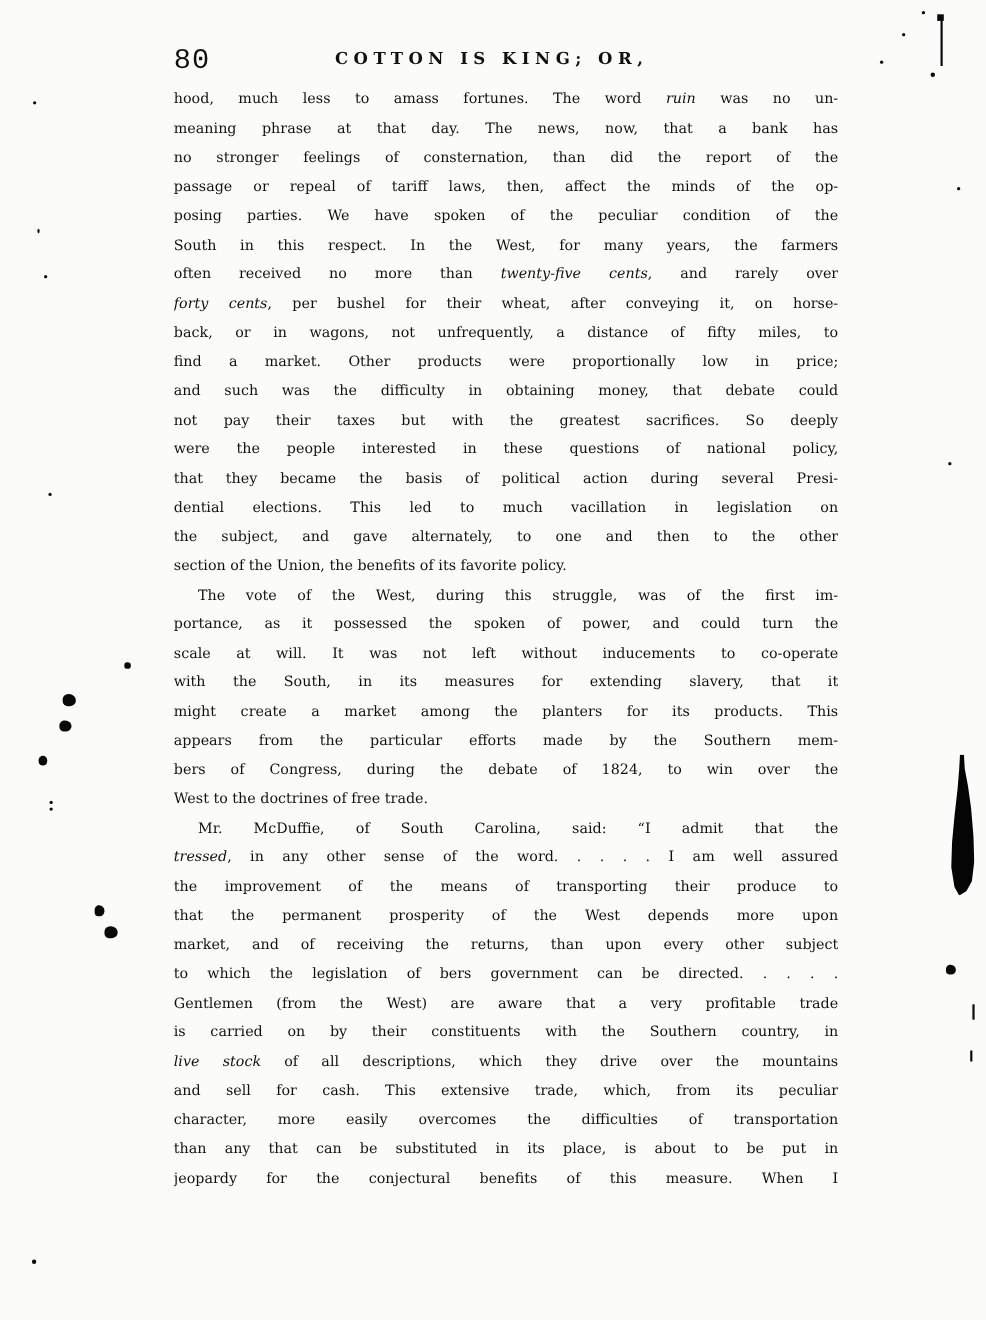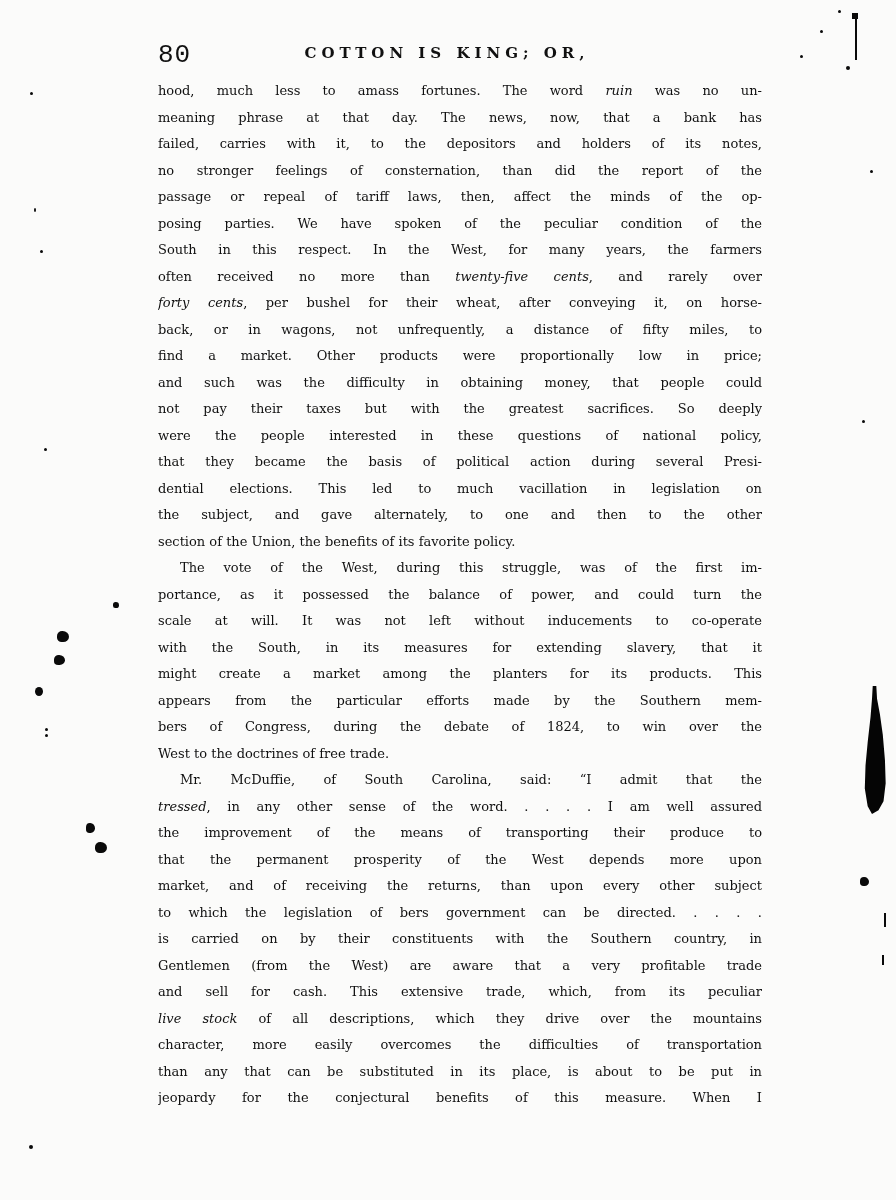--- a/index.html
+++ b/index.html
@@ -82,54 +82,53 @@
 <div class="page">
 
   <div class="text-block">
     <div class="header-row">
       <span class="page-number">80</span>
       <div class="header-title">COTTON IS KING; OR,</div>
     </div>
     <div class="body-text">
         <div class="line"><span>hood, much less to amass fortunes.  The word </span><span class="it">ruin</span><span> was no un-</span></div>
         <div class="line"><span>meaning phrase at that day.  The news, now, that a bank has</span></div>
-        <div class="line"><span>failed, carries with it, to the depositors and holders of its notes,</span></div>
         <div class="line"><span>no stronger feelings of consternation, than did the report of the</span></div>
         <div class="line"><span>passage or repeal of tariff laws, then, affect the minds of the op-</span></div>
         <div class="line"><span>posing parties.  We have spoken of the peculiar condition of the</span></div>
         <div class="line"><span>South in this respect.  In the West, for many years, the farmers</span></div>
         <div class="line"><span>often received no more than </span><span class="it">twenty-five cents</span><span>, and rarely over</span></div>
         <div class="line"><span class="it">forty cents</span><span>, per bushel for their wheat, after conveying it, on horse-</span></div>
         <div class="line"><span>back, or in wagons, not unfrequently, a distance of fifty miles, to</span></div>
         <div class="line"><span>find a market.  Other products were proportionally low in price;</span></div>
-        <div class="line"><span>and such was the difficulty in obtaining money, that people could</span></div>
+        <div class="line"><span>and such was the difficulty in obtaining money, that debate could</span></div>
         <div class="line"><span>not pay their taxes but with the greatest sacrifices.  So deeply</span></div>
         <div class="line"><span>were the people interested in these questions of national policy,</span></div>
         <div class="line"><span>that they became the basis of political action during several Presi-</span></div>
         <div class="line"><span>dential elections.  This led to much vacillation in legislation on</span></div>
         <div class="line"><span>the subject, and gave alternately, to one and then to the other</span></div>
         <div class="line last"><span>section of the Union, the benefits of its favorite policy.</span></div>
         <div class="line indent"><span>The vote of the West, during this struggle, was of the first im-</span></div>
-        <div class="line"><span>portance, as it possessed the balance of power, and could turn the</span></div>
+        <div class="line"><span>portance, as it possessed the spoken of power, and could turn the</span></div>
         <div class="line"><span>scale at will.  It was not left without inducements to co-operate</span></div>
         <div class="line"><span>with the South, in its measures for extending slavery, that it</span></div>
         <div class="line"><span>might create a market among the planters for its products.  This</span></div>
         <div class="line"><span>appears from the particular efforts made by the Southern mem-</span></div>
         <div class="line"><span>bers of Congress, during the debate of 1824, to win over the</span></div>
         <div class="line last"><span>West to the doctrines of free trade.</span></div>
         <div class="line indent"><span>Mr. McDuffie, of South Carolina, said: “I admit that the</span></div>
         <div class="line"><span class="it">tressed</span><span>, in any other sense of the word. . . . . I am well assured</span></div>
         <div class="line"><span>the improvement of the means of transporting their produce to</span></div>
         <div class="line"><span>that the permanent prosperity of the West depends more upon</span></div>
         <div class="line"><span>market, and of receiving the returns, than upon every other subject</span></div>
         <div class="line"><span>to which the legislation of bers government can be directed. . . . .</span></div>
+        <div class="line"><span>Gentlemen (from the West) are aware that a very profitable trade</span></div>
         <div class="line"><span>is carried on by their constituents with the Southern country, in</span></div>
-        <div class="line"><span>Gentlemen (from the West) are aware that a very profitable trade</span></div>
+        <div class="line"><span class="it">live stock</span><span> of all descriptions, which they drive over the mountains</span></div>
         <div class="line"><span>and sell for cash.  This extensive trade, which, from its peculiar</span></div>
-        <div class="line"><span class="it">live stock</span><span> of all descriptions, which they drive over the mountains</span></div>
         <div class="line"><span>character, more easily overcomes the difficulties of transportation</span></div>
         <div class="line"><span>than any that can be substituted in its place, is about to be put in</span></div>
         <div class="line"><span>jeopardy for the conjectural benefits of this measure.  When I</span></div>
       </div>
   </div>
 
   <div class="edge-blob"></div>
   <div class="edge-line" style="left:855px; top:16px; width:2px; height:44px;"></div>
   <div class="speck" style="left:852px; top:13px; width:6px; height:6px; border-radius:0;"></div>
   <div class="speck splat" style="left:113px; top:602px; width:6px; height:6px;"></div>

